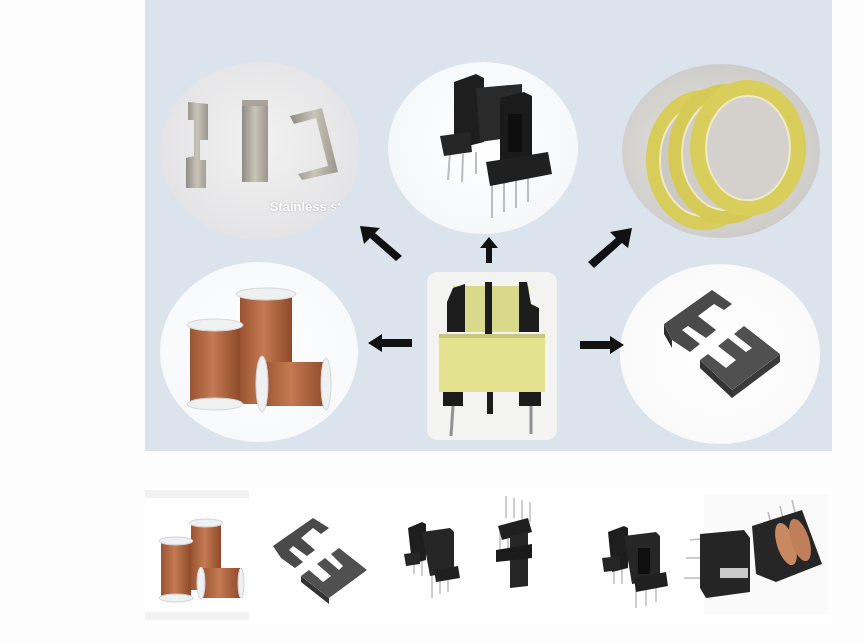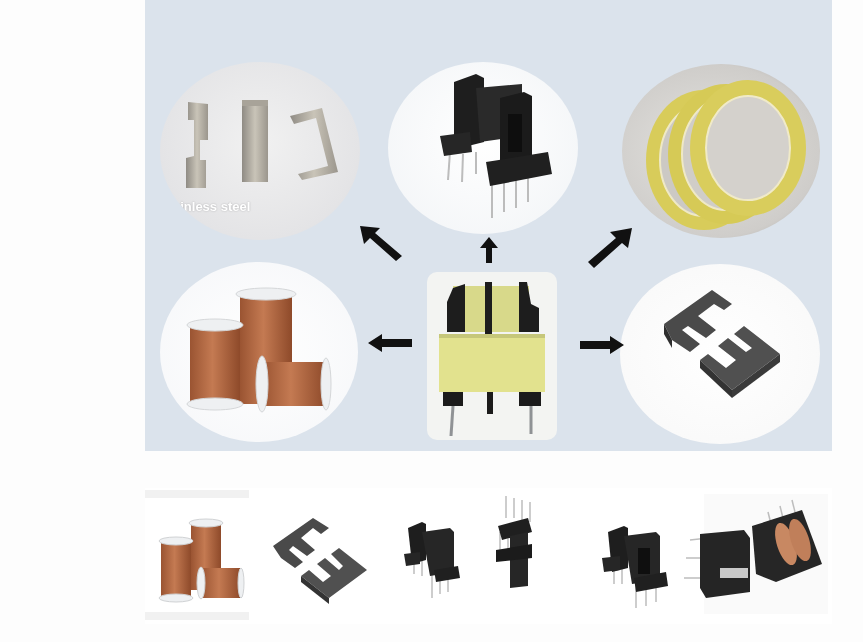--- a/index.html
+++ b/index.html
@@ -5,21 +5,21 @@
   html,body{margin:0;padding:0;}
   body{width:863px;height:642px;background:#fdfdfd;position:relative;overflow:hidden;font-family:"Liberation Sans",sans-serif;}
   .panel{position:absolute;left:145px;top:0;width:687px;height:451px;background:#dbe3ec;}
   .circle{position:absolute;border-radius:50%;overflow:hidden;}
   .c-clamp{left:160px;top:62px;width:200px;height:178px;background:radial-gradient(ellipse at 50% 45%,#f1f1f1 0%,#e4e4e6 70%,#d8dadd 100%);}
   .c-bobbin{left:388px;top:62px;width:190px;height:172px;background:radial-gradient(ellipse at 50% 45%,#ffffff 0%,#f4f6f8 80%,#eef1f4 100%);}
   .c-tape{left:622px;top:64px;width:198px;height:174px;background:radial-gradient(ellipse at 45% 50%,#e4e3e0 0%,#cfcdca 70%,#9c9a98 100%);}
   .c-wire{left:160px;top:262px;width:198px;height:180px;background:radial-gradient(ellipse at 50% 50%,#ffffff 0%,#f7f8fa 80%,#eef1f4 100%);}
   .c-core{left:620px;top:264px;width:200px;height:180px;background:radial-gradient(ellipse at 50% 50%,#ffffff 0%,#f9f9f9 80%,#f0f2f4 100%);}
   .center-box{position:absolute;left:427px;top:272px;width:130px;height:168px;background:#f3f4f2;border-radius:10px;}
-  .caption{position:absolute;left:0;width:100%;text-align:left;color:#ffffff;font-weight:bold;font-size:13px;line-height:15px;text-shadow:0 0 2px rgba(0,0,0,.25);}
+  .caption{position:absolute;left:0;width:100%;text-align:right;color:#ffffff;font-weight:bold;font-size:13px;line-height:15px;text-shadow:0 0 2px rgba(0,0,0,.25);}
   .arrow{position:absolute;}
   .strip{position:absolute;top:488px;height:136px;background:#ffffff;}
   .s1{left:145px;width:250px;}
   .s2{left:376px;width:196px;}
   .s3{left:572px;width:260px;}
   svg{display:block;}
 </style>
 </head>
 <body>
 

